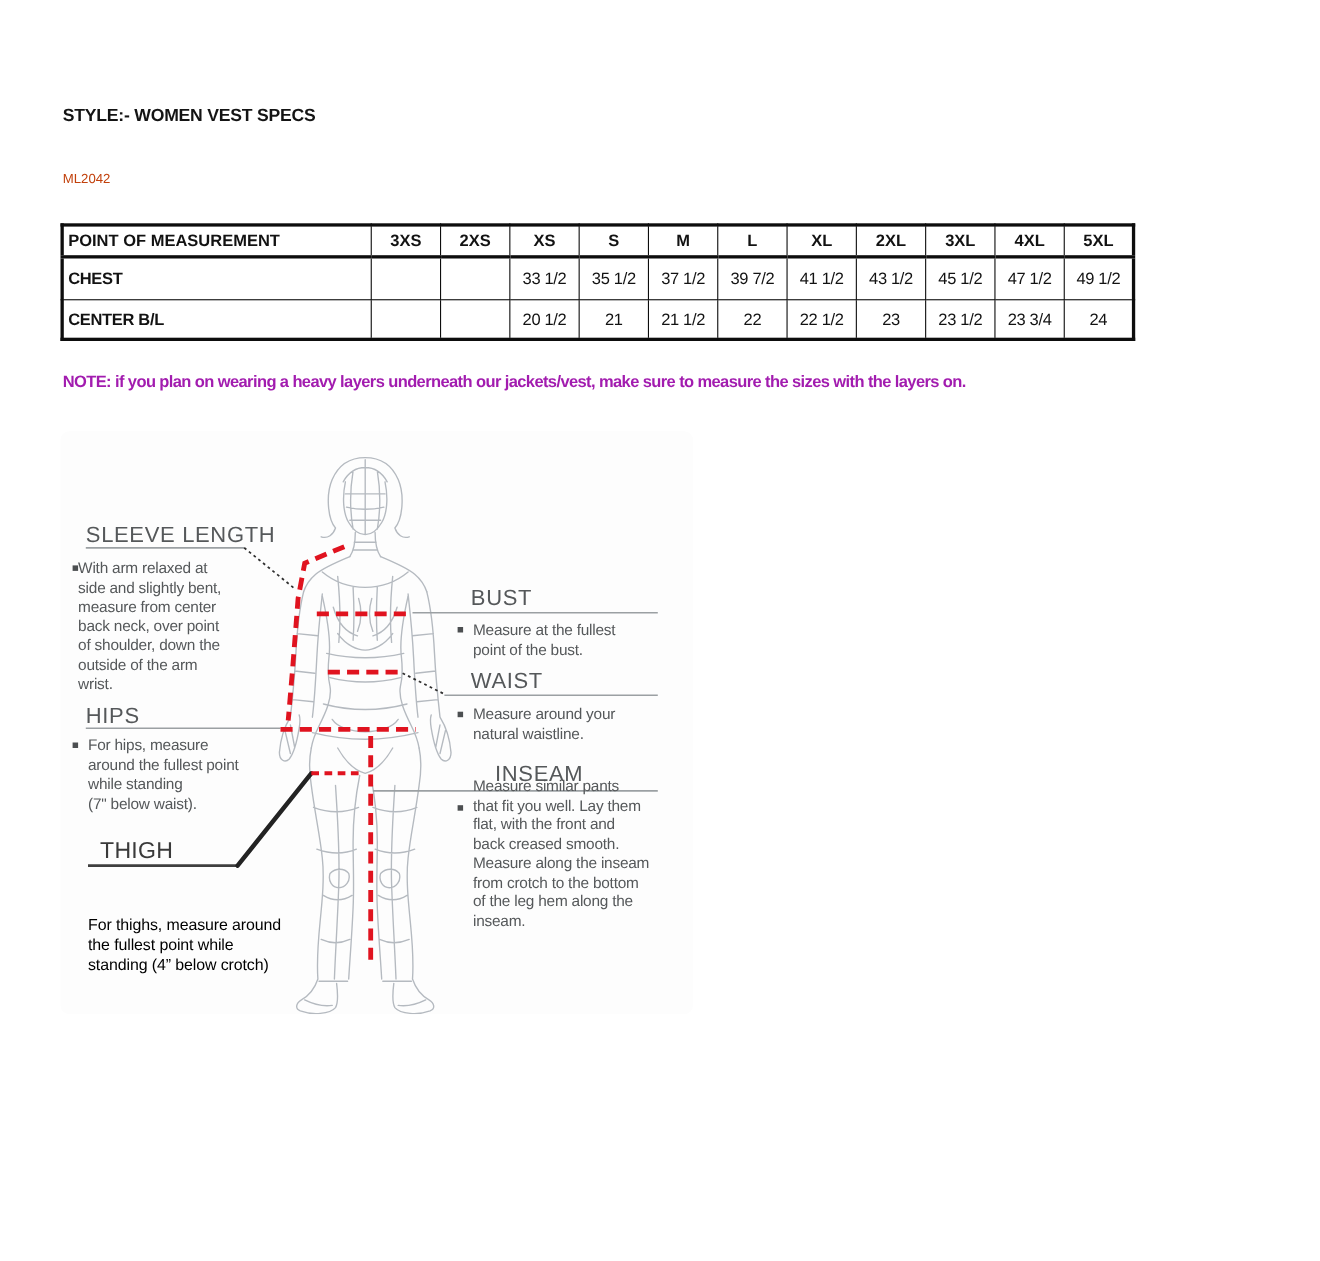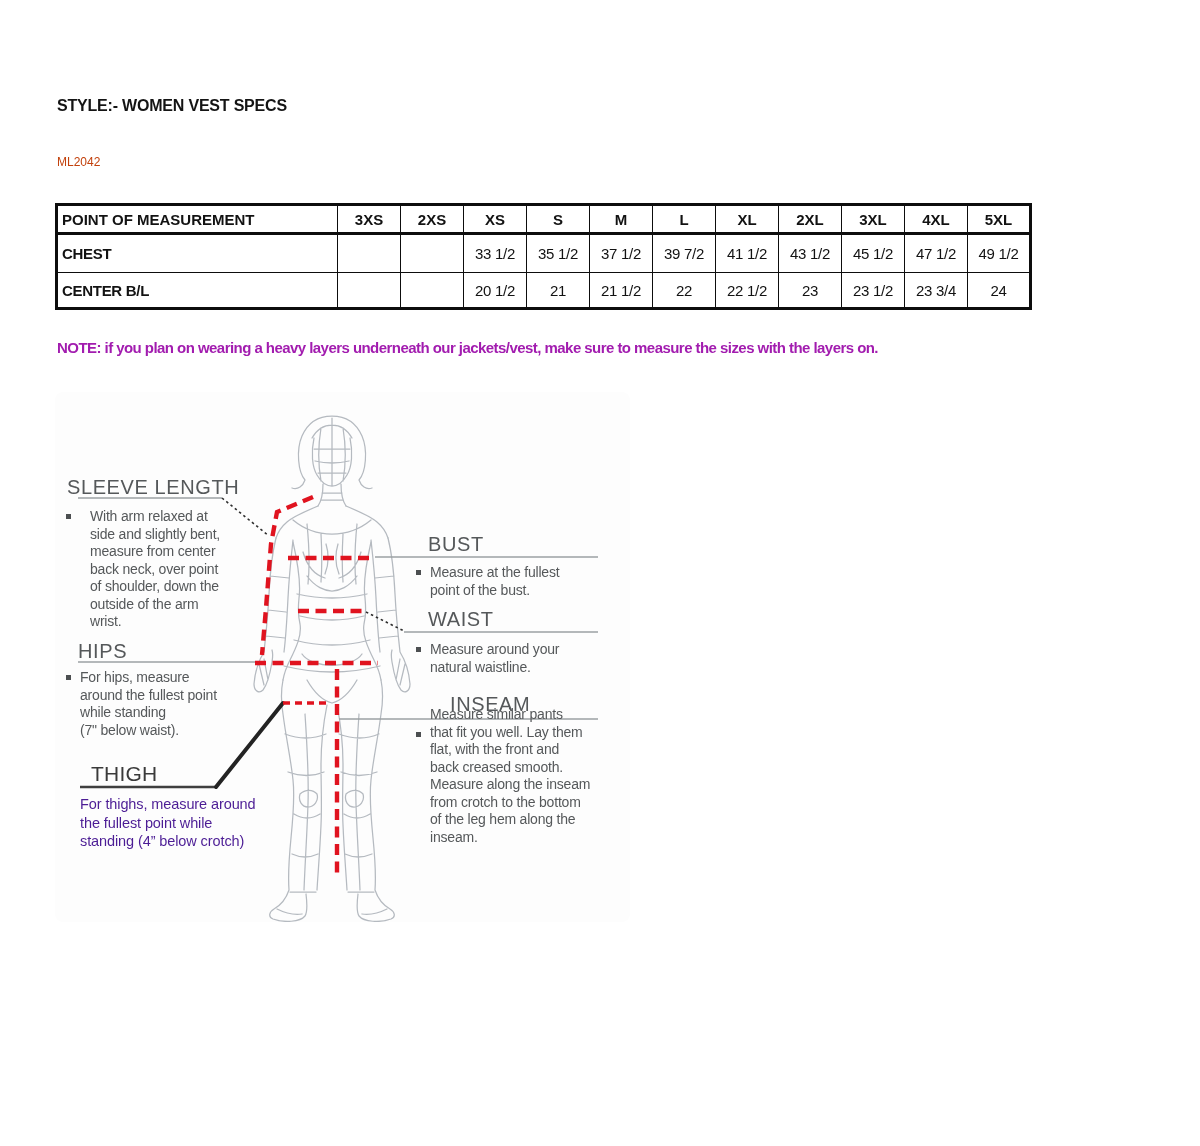--- a/index.html
+++ b/index.html
@@ -42,21 +42,21 @@
   .diagram svg { position:absolute; left:0; top:0; }
   .g-head {
     position:absolute; font-size:20px; color:var(--text-gray,#55585a);
     letter-spacing:0.6px; font-weight:normal; white-space:nowrap;
   }
   .g-head.dark { color:#3a3a3a; font-size:21px; letter-spacing:0.2px; }
   .g-body {
     position:absolute; font-size:14px; line-height:17.5px; letter-spacing:-0.2px;
     color:var(--text-gray,#55585a); white-space:pre-line;
   }
-  .g-body.dark { color:#4c1d95; font-size:14.5px; line-height:18.5px; letter-spacing:-0.1px; }
+  .g-body.dark { color:#000000; font-size:14.5px; line-height:18.5px; letter-spacing:-0.1px;margin-top:37px; }
   .bullet {
     position:absolute; width:5px; height:5px; background:#4c4f51;
   }
   
   .fig { stroke:var(--figure-gray,#b5bac0); stroke-width:1.25; fill:none; stroke-linecap:round; stroke-linejoin:round; }
   .redline { stroke:var(--measure-line-red,#e0131f); stroke-width:4.4; fill:none; stroke-dasharray:11 6.5; }
   .redline.fine { stroke-width:3.6; stroke-dasharray:7 5; }
   .conn { stroke:#9ba0a3; stroke-width:1.5; fill:none; }
   .dotted { stroke:#2f2f2f; stroke-width:1.6; fill:none; stroke-dasharray:2.5 3; }
   .thick { stroke:#232323; stroke-width:4; fill:none; stroke-linecap:round; }
@@ -186,23 +186,23 @@
       <line class="thick" x1="161" y1="395" x2="228" y2="311"></line>
 
       <polyline class="redline" points="258,105 222,120 216,152 211,216 207,263" fill="none"></polyline>
       <line class="redline" x1="233" y1="166" x2="320" y2="166"></line>
       <line class="redline" x1="243" y1="219" x2="310" y2="219"></line>
       <line class="redline" x1="200" y1="271" x2="323" y2="271"></line>
       <line class="redline fine" x1="228" y1="311" x2="275" y2="311"></line>
       <line class="redline" x1="282" y1="277" x2="282" y2="481"></line>
     </svg>
 
-    <div class="g-head" style="left:12px; top:84px;">SLEEVE LENGTH</div>
+    <div class="g-head" style="left:23px; top:84px;">SLEEVE LENGTH</div>
     <span class="bullet" style="left:11px; top:122px;"></span>
-    <div class="g-body" style="left:35px; top:116px;">With arm relaxed at
+    <div class="g-body" style="left:16px; top:116px;">With arm relaxed at
 side and slightly bent,
 measure from center
 back neck, over point
 of shoulder, down the
 outside of the arm
 wrist.</div>
 
     <div class="g-head" style="left:23px; top:248px;">HIPS</div>
     <span class="bullet" style="left:11px; top:283px;"></span>
     <div class="g-body" style="left:25px; top:277px;">For hips, measure

